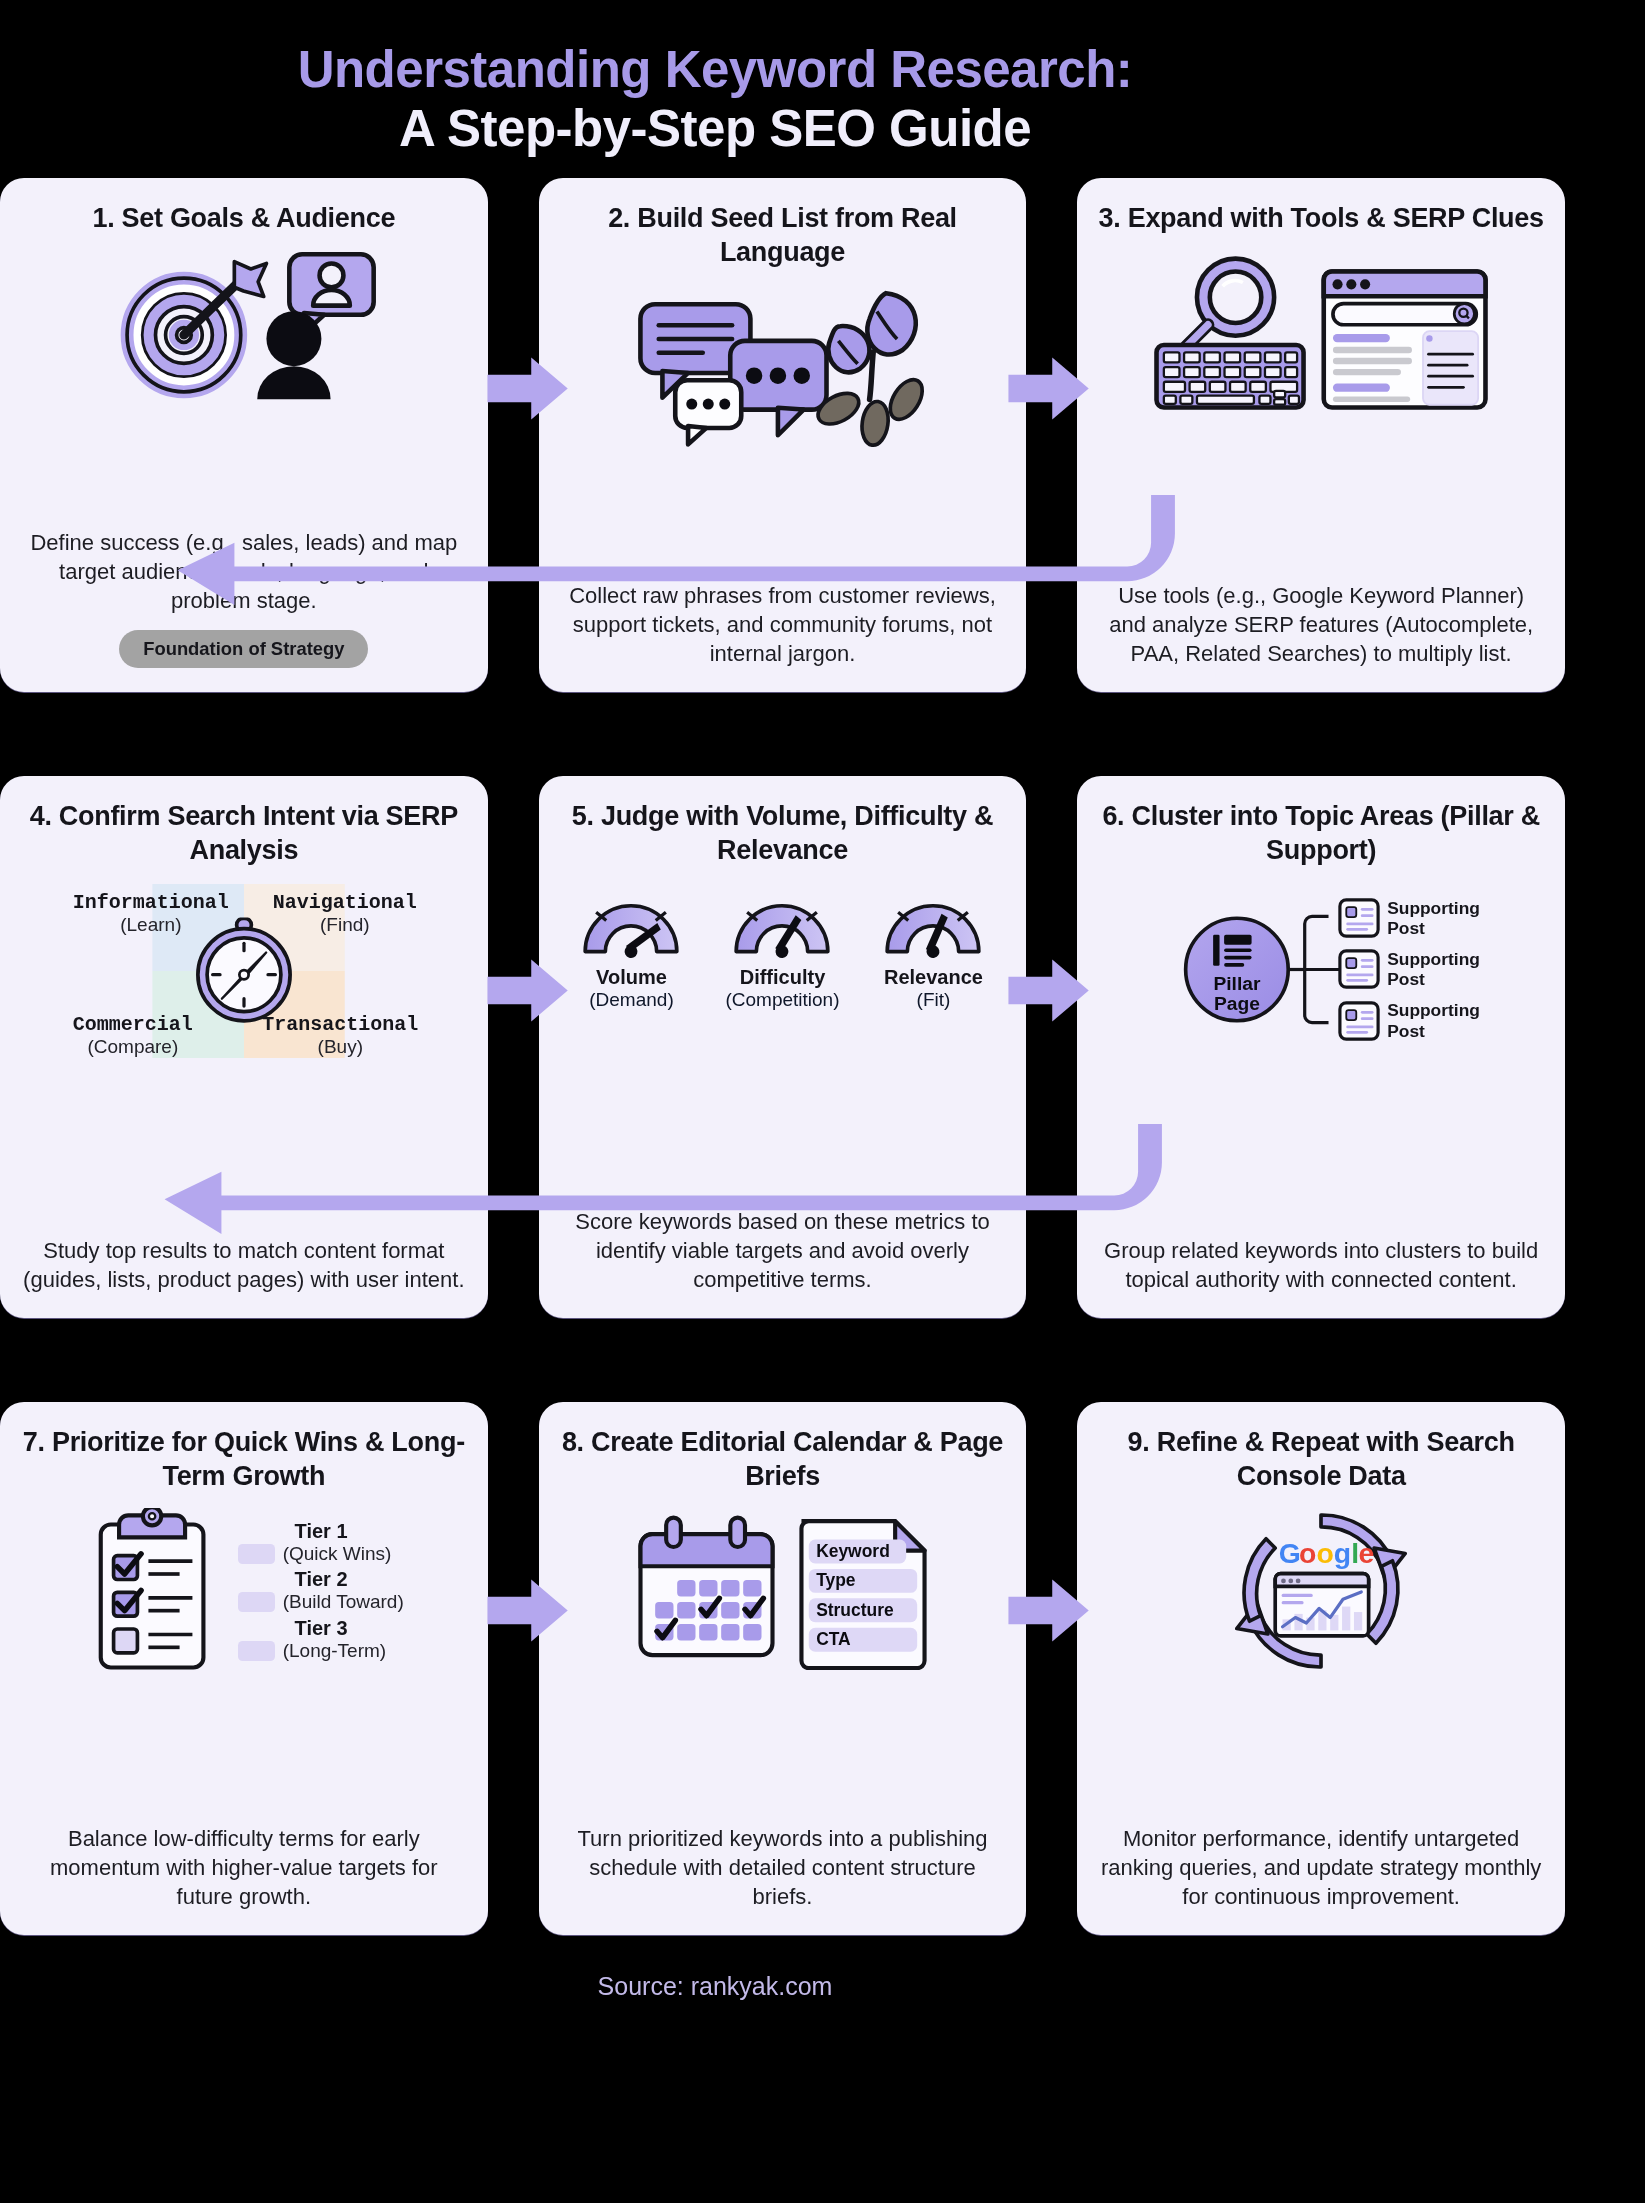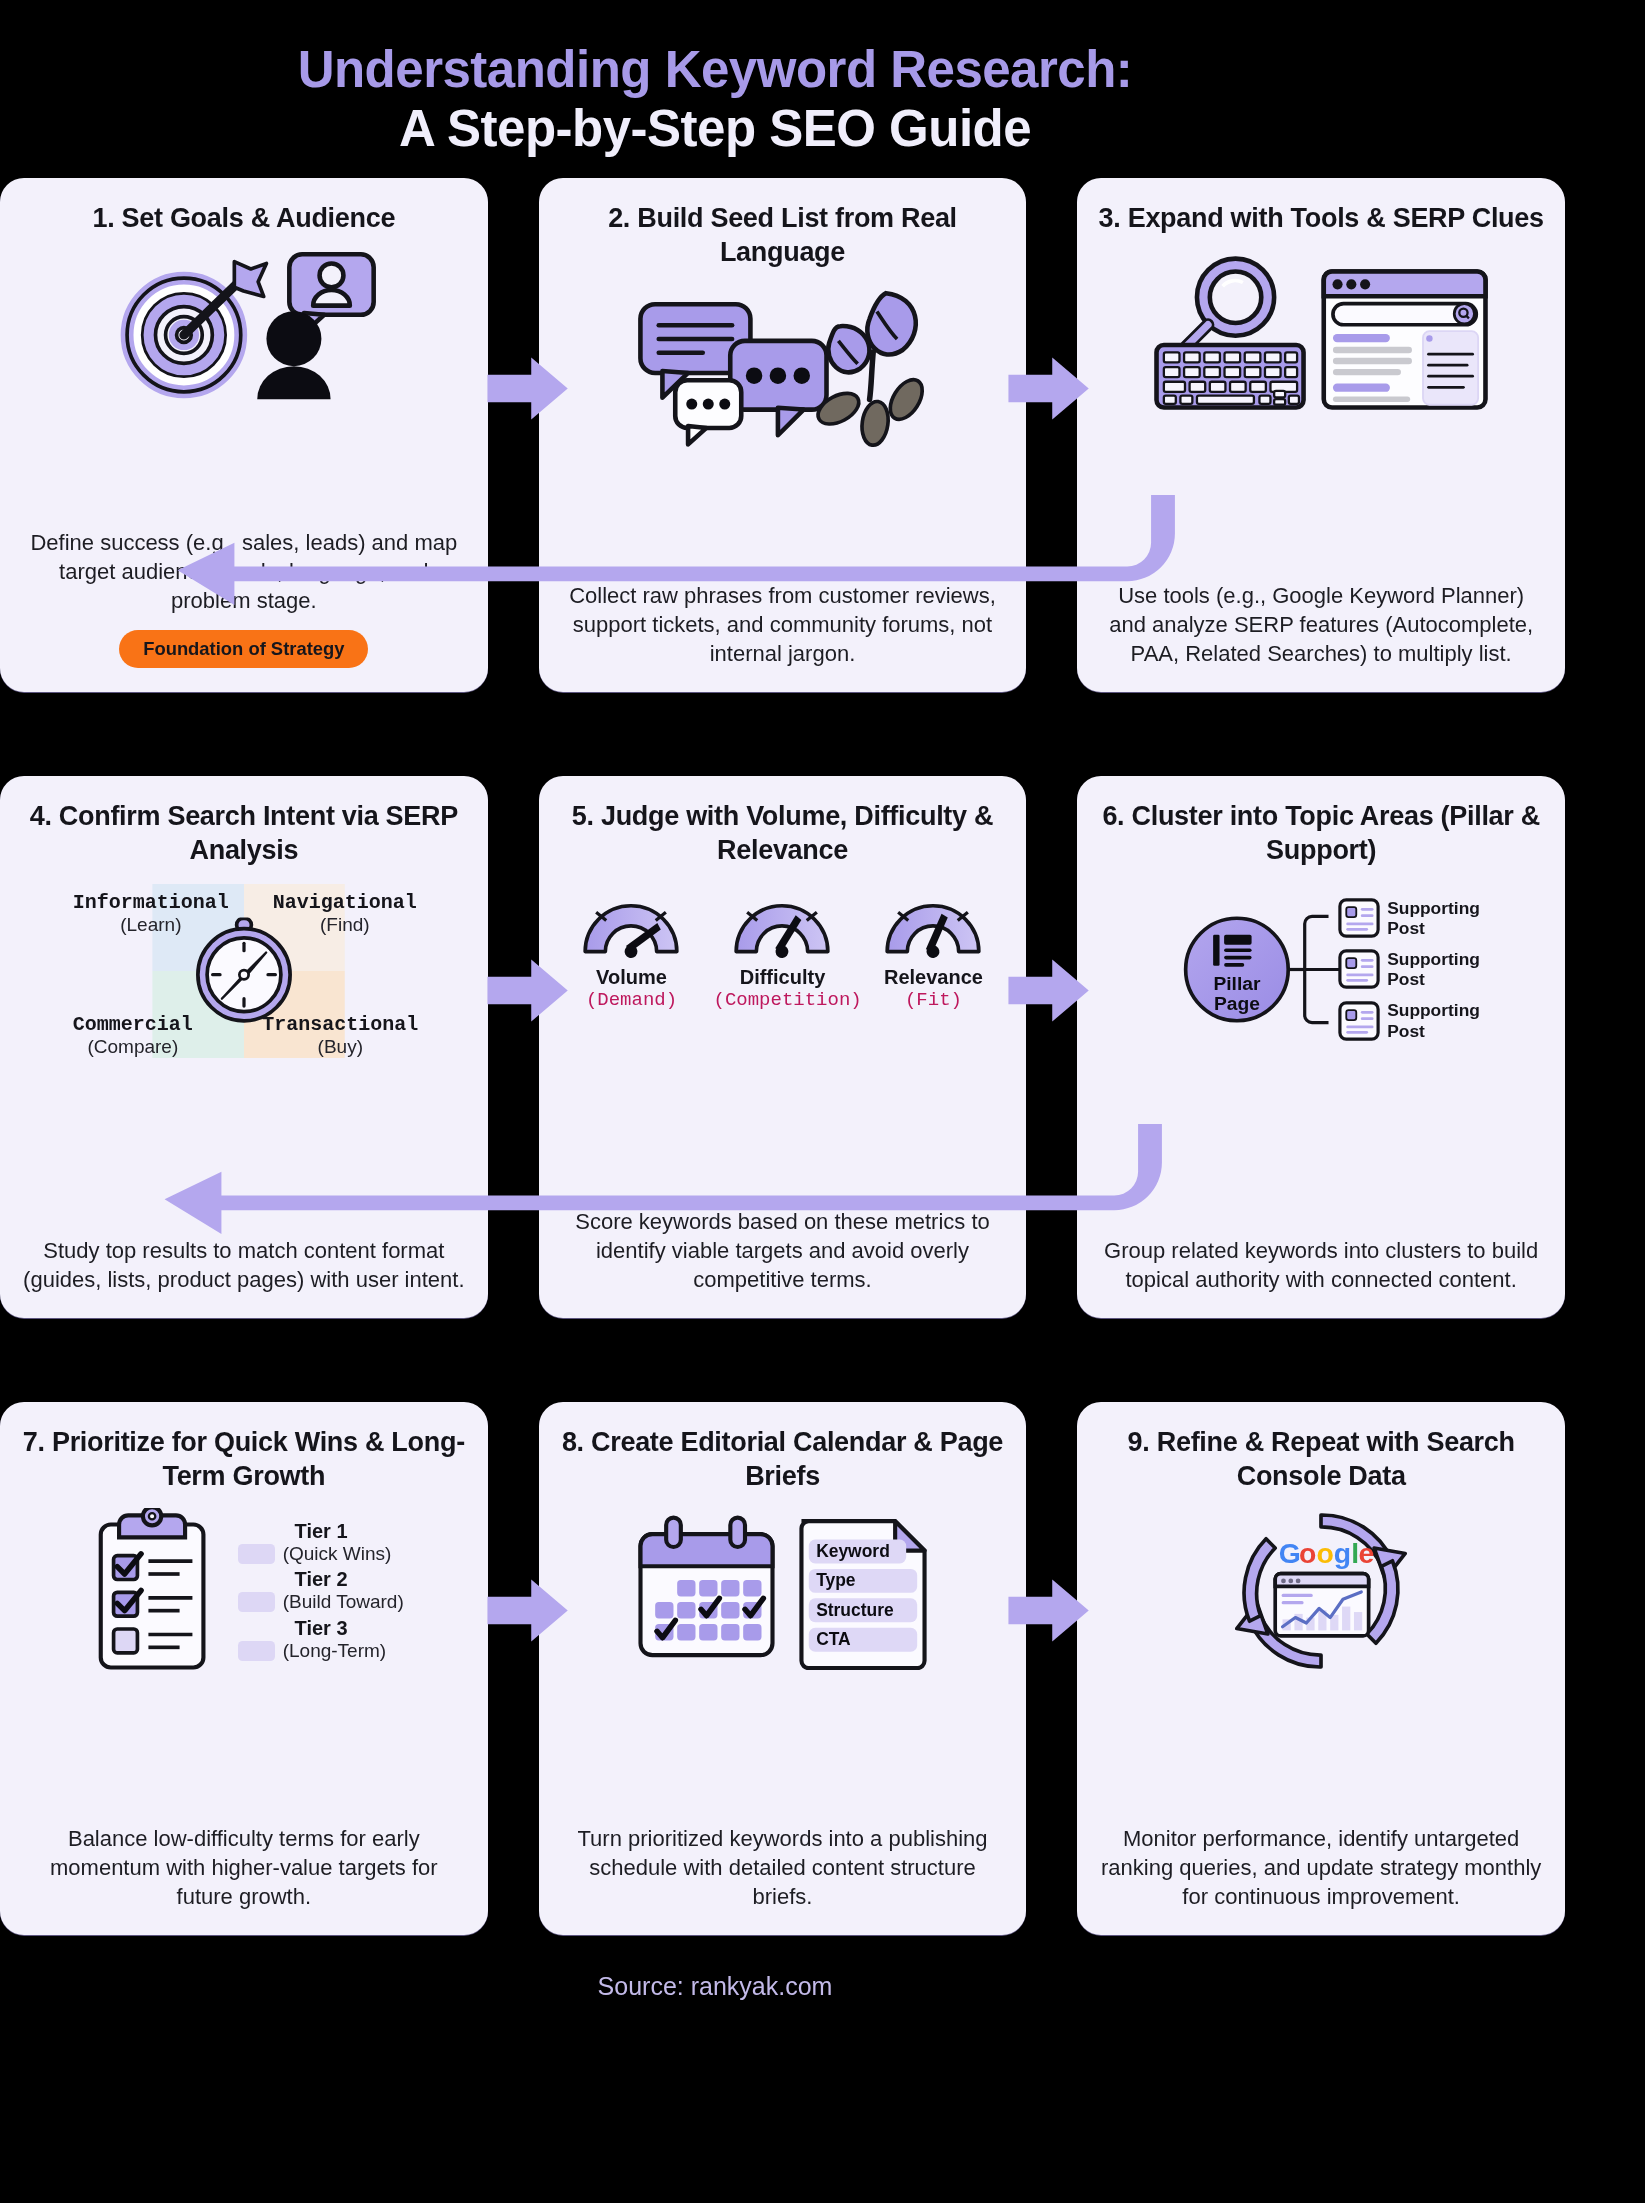--- a/index.html
+++ b/index.html
@@ -55,21 +55,21 @@
     flex: 0 0 auto;
     display: flex; align-items: center; justify-content: center;
     width: 100%;
   }
   .card-desc {
     font-size: 22px; color: #1d1d23; text-align: center;
     line-height: 1.32; margin-top: auto; padding-top: 13px;
   }
   .badge {
     margin-top: 14.7px;
-    background: #f97316;
+    background: #a3a3a3;
     color: #16161c;
     font-size: 18.4px; font-weight: bold;
     padding: 8.3px 24px; border-radius: 917px;
     align-self: center;
   }
 
   
   .arrow { position: absolute; z-index: 5; }
 
   
@@ -85,21 +85,21 @@
   .q-tl { left: -24px; top: 7.3px; }
   .q-tr { right: -26px; top: 7.3px; }
   .q-bl { left: -24px; bottom: 0px; }
   .q-br { right: -27.5px; bottom: 0px; margin-left: 20px; }
   .compass { position:absolute; left:50%; top:50%; transform: translate(-50%,-50%); }
 
   
   .gauges { display:flex; gap: 13px; justify-content:center; margin-top: 1.8px; }
   .gauge { text-align:center; width: 138px; }
   .gauge b { display:block; font-size: 20px; font-weight:bold; color:#15151b; margin-top: 1.8px; }
-  .gauge span { display:block; font-size: 19px; color:#be185d;font-family:Liberation Mono, monospace; }
+  .gauge span { display:block; font-size: 19px; color:#0f172a; }
 
   
   .cluster { display:flex; align-items:center; gap: 0px; }
 
   
   .tierwrap { display:flex; align-items:center; gap: 16.5px; }
   .tiers { display:flex; flex-direction:column; gap: 3.7px; }
   .tier b { font-size: 20px; font-weight: bold; color:#15151b; display:block; }
   .tier .sub { display:flex; align-items:center; gap:7.3px; }
   .tier .chip { width: 37px; height: 20px; border-radius:4.6px; background:#ddd7f5; }

